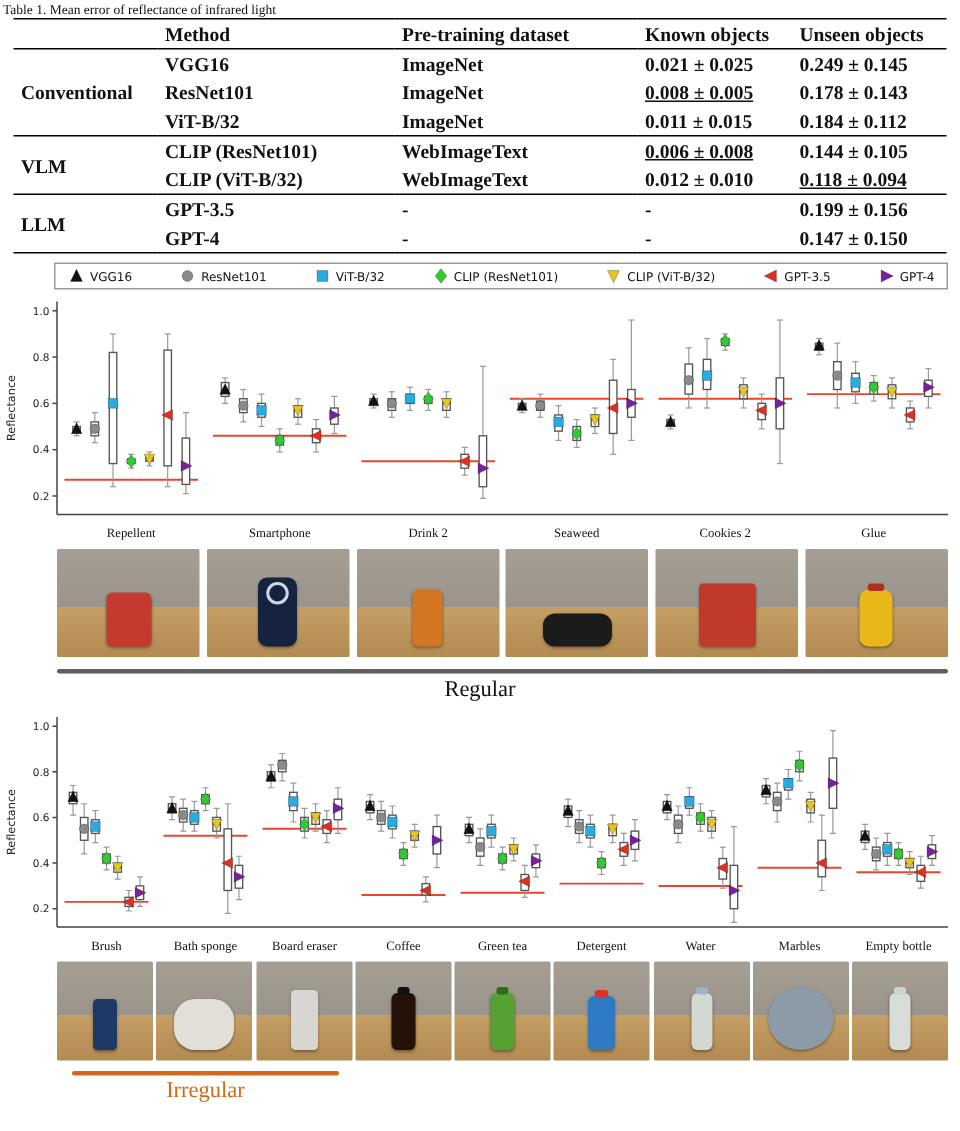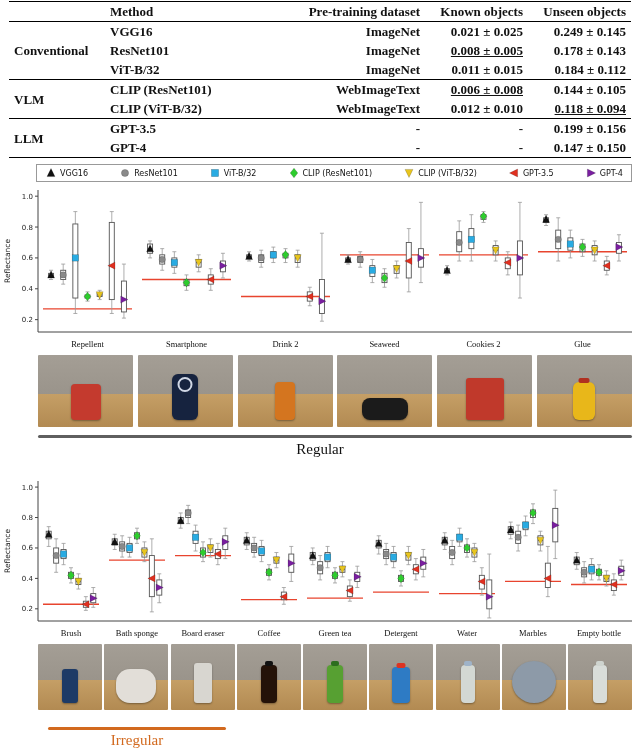--- a/index.html
+++ b/index.html
@@ -5,52 +5,53 @@
   html,body{margin:0;padding:0;background:#fff;}
   body{width:640px;height:754px;overflow:hidden;font-family:"Liberation Serif",serif;color:#111;}
   .page{padding-top:1px;}
   .caption{font-size:9px;margin:0 0 1px 2px;white-space:nowrap;}
   table.results{width:622px;margin-left:9px;border-collapse:collapse;font-size:13px;
     border-top:1.4px solid #000;border-bottom:1.4px solid #000;}
   table.results th,table.results td{padding:0 5px;height:19px;font-weight:bold;line-height:19px;}
   table.results thead tr{border-bottom:1px solid #000;}
   tbody.sep{border-top:1px solid #000;}
   th.mcol, td.m{text-align:left;}
-  td.c, th.c{text-align:right;}
+  td.c, th.c{text-align:left;}
   td.gname{width:86px;text-align:left;vertical-align:middle;}
   td.m{width:148px;}
   th.c.ds, td.c.ds{width:152px;}
   .ul{text-decoration:underline;}
   .bul{font-weight:bold;text-decoration:underline;}
   .legend{margin:6px 0 1px 36px;width:596px;box-sizing:border-box;display:flex;justify-content:space-between;
     align-items:center;border:1px solid #999;padding:2px 8px;font-family:"DejaVu Sans",sans-serif;font-size:8px;background:#fff;}
   .legend-item{display:flex;align-items:center;gap:3px;white-space:nowrap;}
   svg.chart{display:block;}
   .photo-row{margin-left:38px;width:594px;display:flex;justify-content:space-between;}
   .row1 .photo{width:95px;height:72px;}
   .row2 .photo{width:64px;height:66px;}
   .photo{position:relative;overflow:hidden;border-radius:1px;
     background:linear-gradient(180deg,#a49e95 0%,#9a948b 54%,#c59f66 54%,#b28a52 100%);}
   .obj{position:absolute;left:50%;transform:translateX(-50%);bottom:7px;box-shadow:0 1px 2px rgba(0,0,0,0.35);}
   .cap{position:absolute;left:50%;transform:translateX(-50%);height:5px;border-radius:2px;}
   .dot{position:absolute;left:50%;transform:translateX(-50%);width:11px;height:11px;border:2px solid #cfd6e4;border-radius:50%;}
   .secline-gray{height:3px;background:#5f5f5f;margin:8px 0 3px 38px;width:594px;border-radius:2px;}
-  .seclabel-regular{text-align:center;font-size:15px;margin-bottom:16px;}
-  .bottom-sections{display:flex;margin-left:38px;width:594px;margin-top:17px;}
+  .seclabel-regular{text-align:center;font-size:15px;margin-bottom:2px;}
+  .bottom-sections{display:flex;margin-left:38px;width:594px;margin-top:7px;}
   .bsec{display:flex;flex-direction:column;align-items:center;}
   .bsec-3{width:33.333%;}
   .bsec-6{width:66.667%;}
   .bsec .ln{height:2.5px;width:90%;border-radius:2px;margin-bottom:2px;}
   .bsec .lb{font-size:15px;}
 </style>
 </head>
 <body>
 
 <div class="page">
 
+  <div class="caption">Table 1.   Mean error of reflectance of infrared light</div>
 
   <table class="results">
     <thead>
       <tr>
         <th></th>
         <th class="mcol">Method</th>
         <th class="c ds">Pre-training dataset</th>
         <th class="c">Known objects</th>
         <th class="c">Unseen objects</th>
       </tr>

